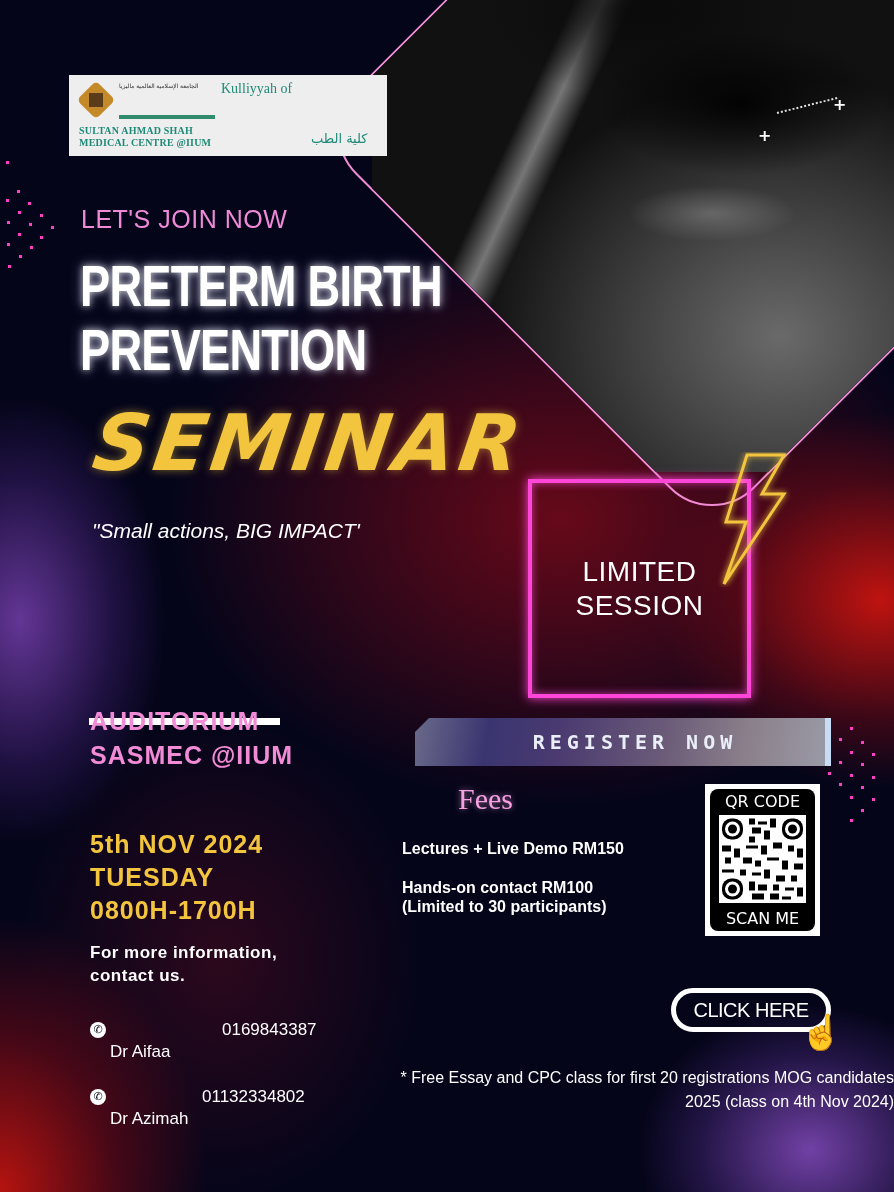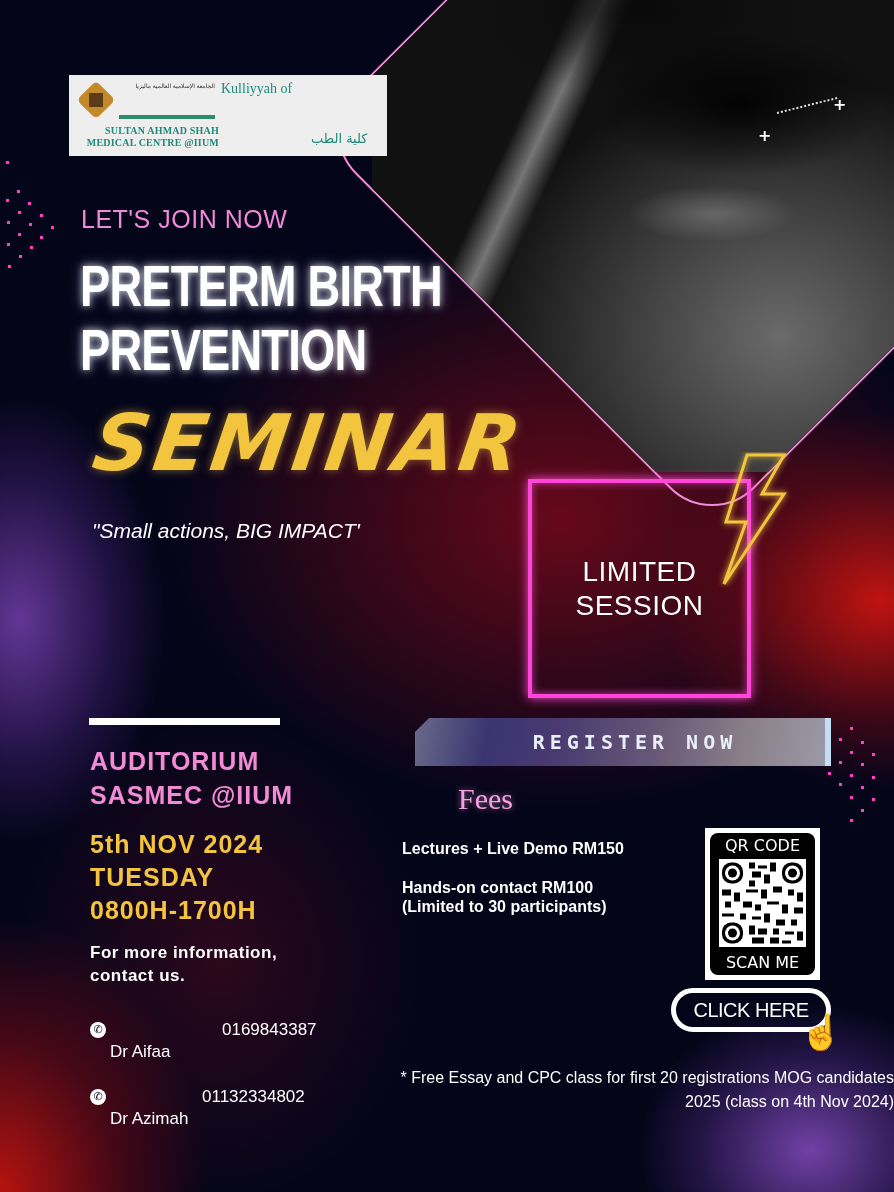--- a/index.html
+++ b/index.html
@@ -23,21 +23,21 @@
       linear-gradient(115deg, rgba(0,0,0,0) 30%, rgba(200,200,200,0.55) 33%, rgba(0,0,0,0) 36%),
       radial-gradient(ellipse 300px 260px at 60% 80%, #6a6a6a, #3a3a3a 55%, #111 100%),
       #222;
   }
   .us-shadow { position:absolute; left:0; top:0; width:100%; height:100%; background: radial-gradient(ellipse 180px 90px at 55% 45%, rgba(0,0,0,0.9), rgba(0,0,0,0) 80%); transform: rotate(-45deg);}
   .caliper { position: absolute; color: #fff; font-family: "DejaVu Sans", sans-serif; font-size: 16px; font-weight: bold; line-height: 1; }
   .cal-line { position: absolute; left: 777px; top: 112px; width: 62px; border-top: 2px dotted #ddd; transform: rotate(-14deg); transform-origin: left center; }
 
   
   .logo-box { position: absolute; left: 69px; top: 75px; width: 318px; height: 81px; background: #eeeeee; }
-  .sasmec { position: absolute; left: 8px; top: 6px; width: 140px; height: 70px; text-align: right; }
+  .sasmec { position: absolute; left: 8px; top: 6px; width: 140px; height: 70px; }
   .sasmec-emblem { position: absolute; left: 2px; top: 2px; width: 34px; height: 34px; background: #c48a2a; border-radius: 6px; transform: rotate(45deg) scale(0.8); }
   .sasmec-emblem2 { position: absolute; left: 12px; top: 12px; width: 14px; height: 14px; background: #5a3b1a; }
   .sasmec-arabic { position: absolute; left: 42px; top: 2px; width: 96px; height: 30px; font-size: 6px; color: #333; line-height: 7px; overflow: hidden; }
   .sasmec-bar { position: absolute; left: 42px; top: 34px; width: 96px; height: 4px; background: #2e8b6c; }
   .sasmec-name1, .sasmec-name2 { position: absolute; left: 2px; width: 140px; font-family: "Liberation Serif", serif; font-weight: bold; color: #1f8a78; font-size: 10px; letter-spacing: 0.2px; white-space: nowrap; }
   .sasmec-name1 { top: 44px; } .sasmec-name2 { top: 56px; }
   .kom { position: absolute; left: 152px; top: 6px; width: 162px; height: 70px; }
   .kom-small { position: absolute; left: 0; top: 0; font-family: "Liberation Serif", serif; font-size: 14px; color: #1f8a78; }
   .kom-big { position: absolute; left: -1px; top: 12px; font-family: "Liberation Sans", sans-serif; font-weight: bold; font-size: 33px; color: #2a9d8a; letter-spacing: -1px; }
   .kom-big .red { color: #d8262c; }
@@ -53,21 +53,21 @@
   .seminar { position: absolute; left: 94px; top: 398px; font-family: "DejaVu Sans", sans-serif; font-style: italic; font-weight: bold; color: #f3c53f; font-size: 78px; letter-spacing: 4px; transform: skewX(-8deg); text-shadow: 0 0 10px rgba(243,197,63,0.5); }
   .tagline { position: absolute; left: 92px; top: 519px; font-style: italic; color: #fff; font-size: 21px; }
 
   
   .limited { position: absolute; left: 528px; top: 479px; width: 215px; height: 211px; border: 4px solid #ff46d8; box-shadow: 0 0 10px #ff46d8, inset 0 0 8px rgba(255,70,216,0.7); display: flex; align-items: center; justify-content: center; text-align: center; }
   .limited-text { color: #fff; font-size: 28px; line-height: 34px; letter-spacing: 0.5px; }
   .bolt { position: absolute; left: 712px; top: 452px; width: 80px; height: 135px; }
 
   
   .rule { position: absolute; left: 89px; top: 718px; width: 191px; height: 7px; background: #fff; }
-  .venue { position: absolute; left: 90px; top: 744px; color: #f28bd6; font-weight: bold; font-size: 25px; line-height: 34px; letter-spacing: 1px; }
+  .venue { position: absolute; left: 90px; top: 704px; color: #f28bd6; font-weight: bold; font-size: 25px; line-height: 34px; letter-spacing: 1px; }
   .when { position: absolute; left: 90px; top: 828px; color: #f3c53f; font-weight: bold; font-size: 25px; line-height: 33px; letter-spacing: 1px; }
   .contact-head { position: absolute; left: 90px; top: 941px; color: #fff; font-weight: bold; font-size: 17px; line-height: 23px; letter-spacing: 0.5px; }
   .contacts { position: absolute; left: 90px; top: 996px; color: #fff; font-size: 17px; line-height: 23px; }
   .contact-row { display: flex; align-items: center; white-space: pre; }
   .phone-icon { width: 16px; height: 16px; border-radius: 50%; background: #fff; color: #05051a; font-size: 11px; display: inline-flex; align-items: center; justify-content: center; margin-right: 4px; }
   .c-name { display: inline-block; margin-top: 44px; }
   .c-name.w1 { width: 112px; } .c-name.w2 { width: 92px; }
 
   
   .register { position: absolute; left: 415px; top: 718px; width: 410px; height: 48px;
@@ -77,21 +77,21 @@
   .register-edge { position: absolute; left: 825px; top: 718px; width: 6px; height: 48px; background: #c7dcf5; }
   .register-label { color: #e9eef8; font-family: "DejaVu Sans Mono", monospace; font-weight: bold; font-size: 20px; letter-spacing: 5px; padding-left: 30px; }
 
   
   .fees-title { position: absolute; left: 458px; top: 782px; font-family: "Liberation Serif", serif; color: #f5a0e0; font-size: 30px; text-shadow: 0 0 6px rgba(245,160,224,0.6); }
   .fee1 { position: absolute; left: 402px; top: 840px; color: #fff; font-weight: bold; font-size: 16px; }
   .fee2 { position: absolute; left: 402px; top: 878px; color: #fff; font-weight: bold; font-size: 16px; line-height: 19px; }
   .bank { position: absolute; left: 402px; top: 954px; color: #f3c53f; font-weight: bold; font-size: 15px; line-height: 19px; letter-spacing: 2px; font-family: "DejaVu Sans", sans-serif; }
 
   
-  .qr { position: absolute; left: 705px; top: 828px; width: 115px; height: 152px; background: #fff; }
+  .qr { position: absolute; left: 705px; top: 784px; width: 115px; height: 152px; background: #fff; }
   .qr-inner { position: absolute; left: 5px; top: 5px; width: 105px; height: 142px; background: #000; border-radius: 8px; }
   .qr-top, .qr-bot { position: absolute; left: 0; width: 100%; text-align: center; color: #fff; font-size: 16px; font-family: "DejaVu Sans", sans-serif; }
   .qr-top { top: 3px; } .qr-bot { bottom: 3px; }
   .qr-code { position: absolute; left: 9px; top: 26px; width: 87px; height: 88px; background: #fff; }
 
   
   .click { position: absolute; left: 671px; top: 988px; width: 160px; height: 44px; border: 5px solid #fff; border-radius: 27px; box-sizing: border-box; display: flex; align-items: center; justify-content: center; }
   .click-label { color: #fff; font-weight: normal; font-size: 20px; letter-spacing: -0.5px; }
   .hand { position: absolute; left: 800px; top: 1012px; font-size: 34px; color: #fff; }
 

